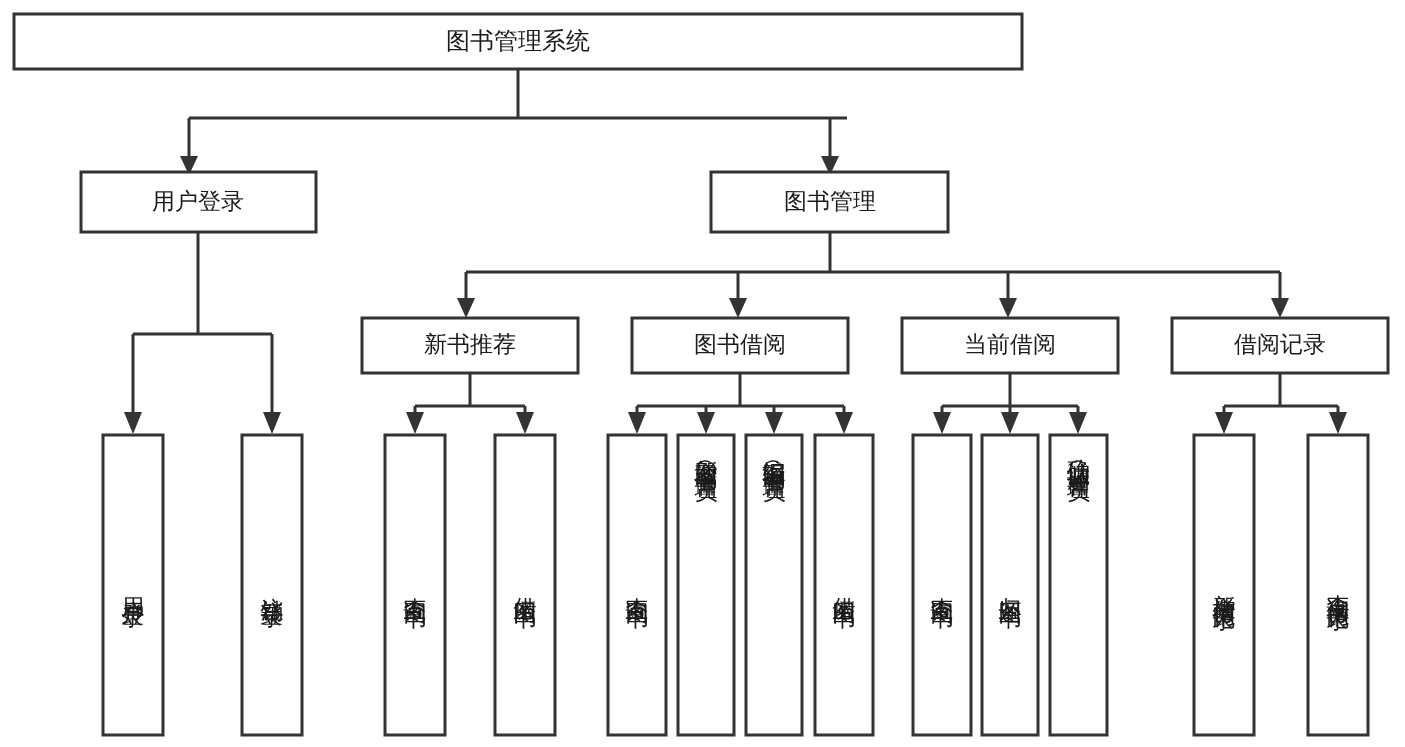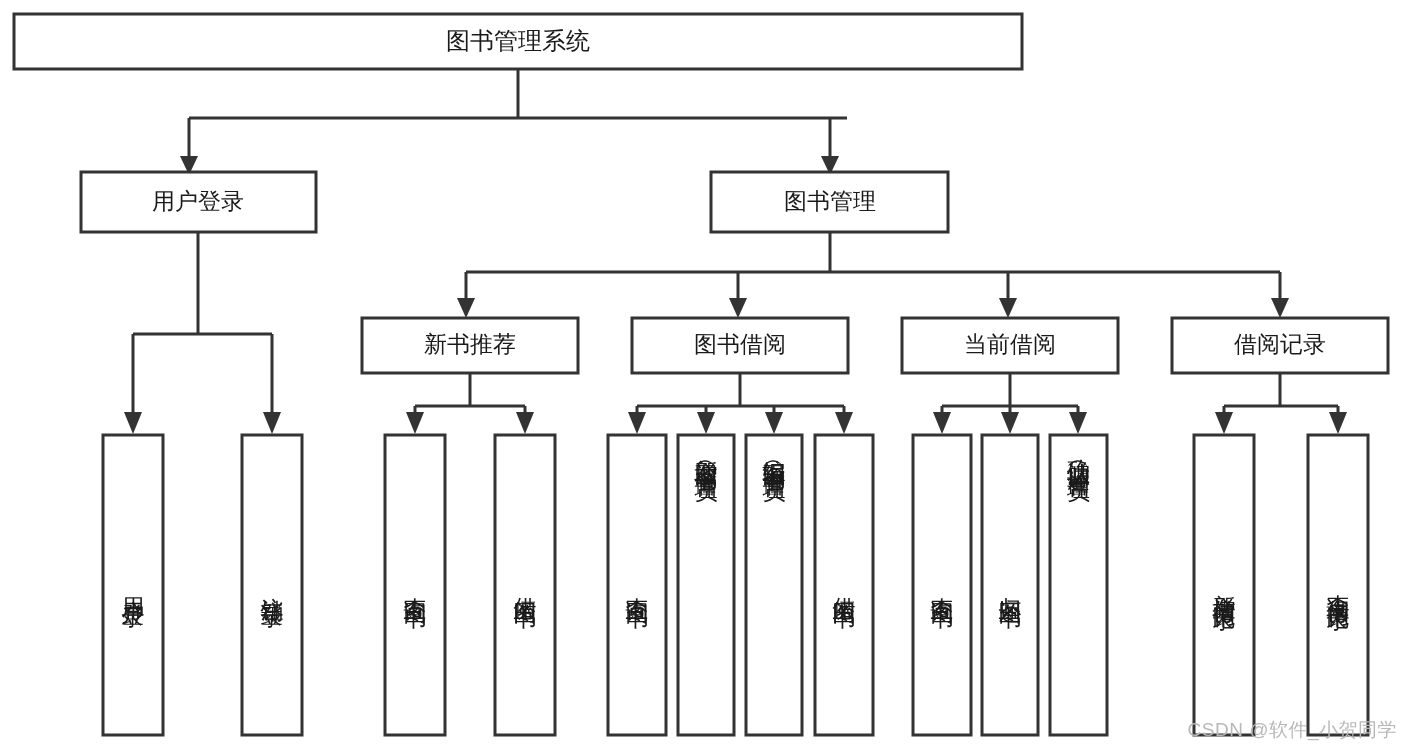--- a/index.html
+++ b/index.html
@@ -278,15 +278,14 @@
     <span class="vert-label" style="margin-top:6px;">确认归还（管理员）</span>
   </div>
 
   <div class="vert-label-wrap" style="left:1194px; top:435px; width:60px; height:300px;">
     <span class="vert-label">新增借阅记录</span>
   </div>
   <div class="vert-label-wrap" style="left:1308px; top:435px; width:60px; height:300px;">
     <span class="vert-label">查询借阅记录</span>
   </div>
 
-  <div id="watermark">CSDN @软件_小贺同学</div>
 
 </div>
 
 </body></html>

